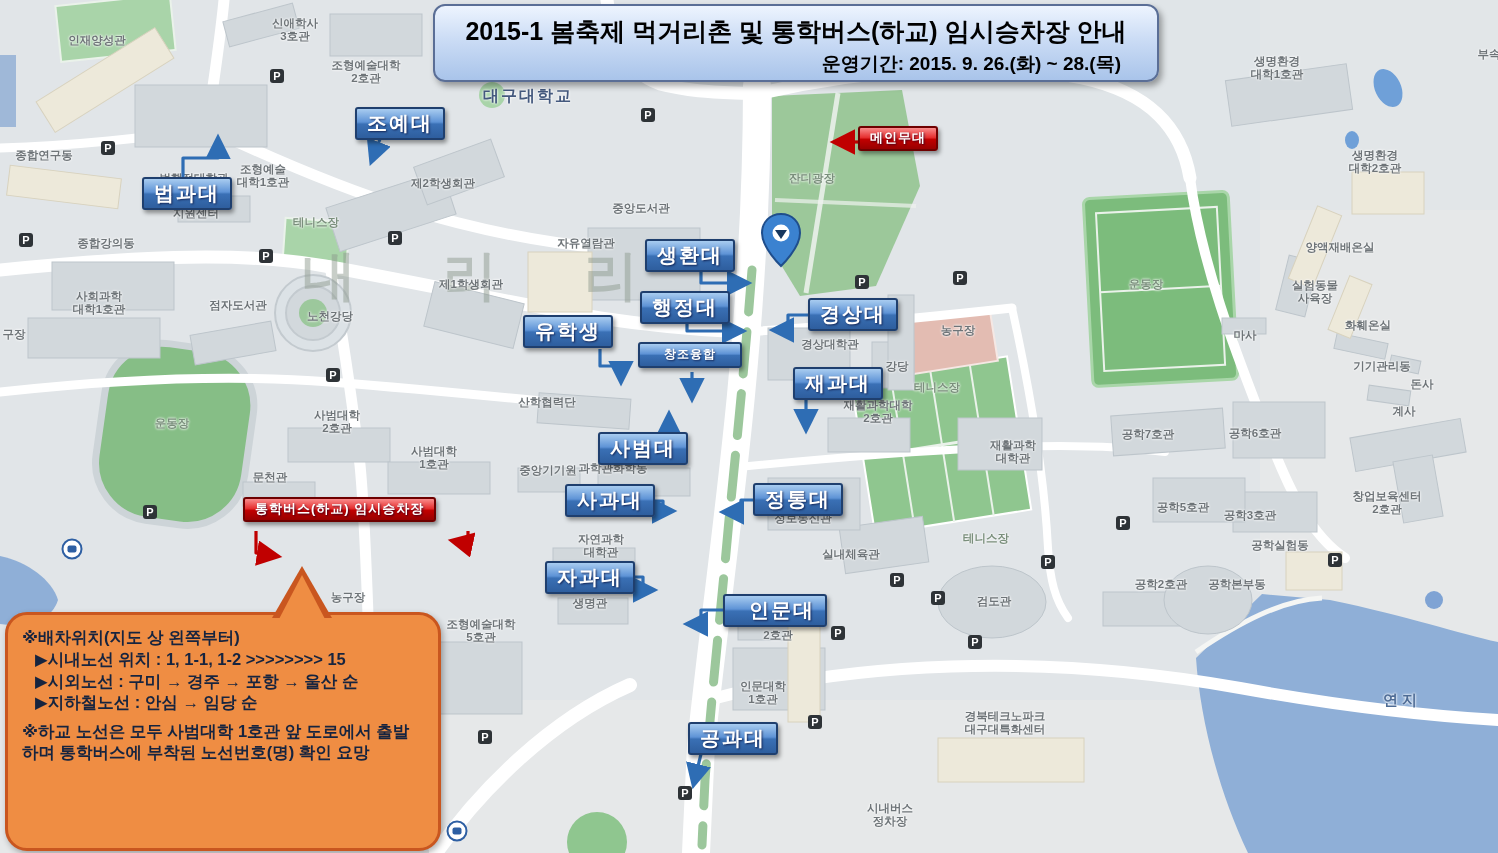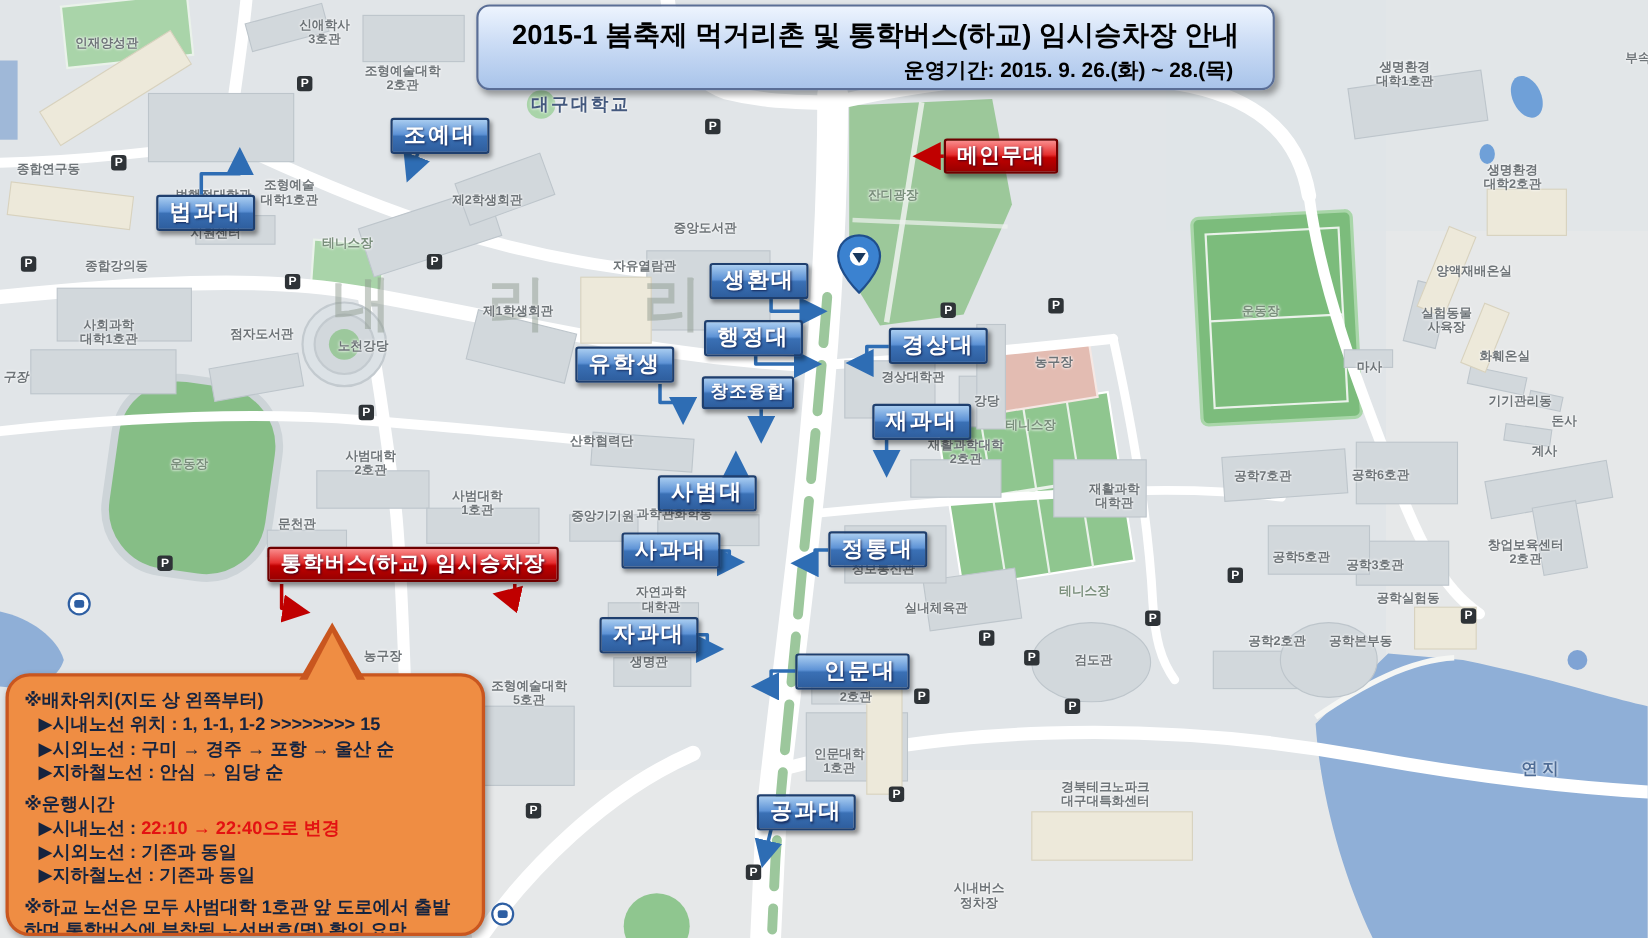--- a/index.html
+++ b/index.html
@@ -42,24 +42,24 @@
   .callout{
     position:absolute;z-index:6;color:#fff;font-weight:bold;text-align:center;
     border-radius:3px;padding:3px 10px;font-size:20px;letter-spacing:2px;line-height:1.15;
     white-space:nowrap;box-shadow:2px 3px 4px rgba(0,0,0,.4);
     text-shadow:1px 1px 2px rgba(0,0,40,.65);
   }
   .callout.blue{
     background:linear-gradient(180deg,#A8CCF0 0%,#5E93D6 45%,#3A70B5 52%,#2E5E9E 100%);
     border:2px solid #1F3F6E;
   }
-  .callout.small{font-size:16px;letter-spacing:1px;padding:4px 6px;}
+  .callout.small{font-size:12px;letter-spacing:1px;padding:4px 24px;}
   .callout.red{
     background:linear-gradient(180deg,#F98C8C 0%,#E63030 45%,#C00000 55%,#980000 100%);
-    border:2px solid #6E0000;font-size:19px;letter-spacing:1px;
+    border:2px solid #6E0000;font-size:13px;letter-spacing:1px;
   }
 
   .banner{
     position:absolute;left:433px;top:4px;width:722px;height:74px;z-index:7;
     background:linear-gradient(180deg,#EDF4FE 0%,#CBDCF5 45%,#A9C4EA 100%);
     border:2px solid #5A6E96;border-radius:12px;
     box-shadow:3px 4px 6px rgba(0,0,0,.35);
   }
   .banner .title{
     margin-top:9px;text-align:center;font-size:25px;font-weight:bold;color:#000;
@@ -324,21 +324,21 @@
       <div class="mlabel" style="left: 601px; top: 546px;">자연과학<br>대학관</div>
       <div class="mlabel" style="left: 590px; top: 603px;">생명관</div>
       <div class="mlabel" style="left: 481px; top: 631px;">조형예술대학<br>5호관</div>
       <div class="mlabel" style="left: 613px; top: 468px;">과학관화학동</div>
       <div class="mlabel" style="left: 548px; top: 470px;">중앙기기원</div>
       <div class="mlabel" style="left: 337px; top: 422px;">사범대학<br>2호관</div>
       <div class="mlabel" style="left: 434px; top: 458px;">사범대학<br>1호관</div>
       <div class="mlabel" style="left: 547px; top: 402px;">산학협력단</div>
       <div class="mlabel" style="left: 270px; top: 477px;">문천관</div>
       <div class="mlabel" style="left: 348px; top: 597px;">농구장</div>
-      <div class="mlabel" style="left: 14px; top: 344px; font-style: italic;">구장</div>
+      <div class="mlabel" style="left: 14px; top: 334px;">구장</div>
     </div>
   <div id="icon-layer">
       <div class="picon" style="left: 108px; top: 148px;">P</div>
       <div class="picon" style="left: 277px; top: 76px;">P</div>
       <div class="picon" style="left: 26px; top: 240px;">P</div>
       <div class="picon" style="left: 266px; top: 256px;">P</div>
       <div class="picon" style="left: 395px; top: 238px;">P</div>
       <div class="picon" style="left: 333px; top: 375px;">P</div>
       <div class="picon" style="left: 150px; top: 512px;">P</div>
       <div class="picon" style="left: 485px; top: 737px;">P</div>
@@ -426,24 +426,18 @@
   <div class="tail-inner"></div>
   <div class="bubble">
     <div class="bubble-inner" id="notice-body">
         <div class="nsection">
           <div class="nheading">※배차위치(지도 상 왼쪽부터)</div>
           <div class="nitem">▶시내노선 위치 : 1, 1-1, 1-2 &gt;&gt;&gt;&gt;&gt;&gt;&gt;&gt; 15</div>
           <div class="nitem">▶시외노선 : 구미 → 경주 → 포항 → 울산 순</div>
           <div class="nitem">▶지하철노선 : 안심 → 임당 순</div>
         </div>
         <div class="nsection">
-          <div class="nheading">※운행시간</div>
-          <div class="nitem"><span>▶시내노선 : </span><span class="red">22:10 → 22:40으로 변경</span></div>
-          <div class="nitem">▶시외노선 : 기존과 동일</div>
-          <div class="nitem">▶지하철노선 : 기존과 동일</div>
-        </div>
-        <div class="nsection">
           <div class="nheading">※하교 노선은 모두 사범대학 1호관 앞 도로에서 출발<br>하며 통학버스에 부착된 노선번호(명) 확인 요망</div>
         </div>
       </div>
   </div>
 
 </div>
 
 </body></html>

